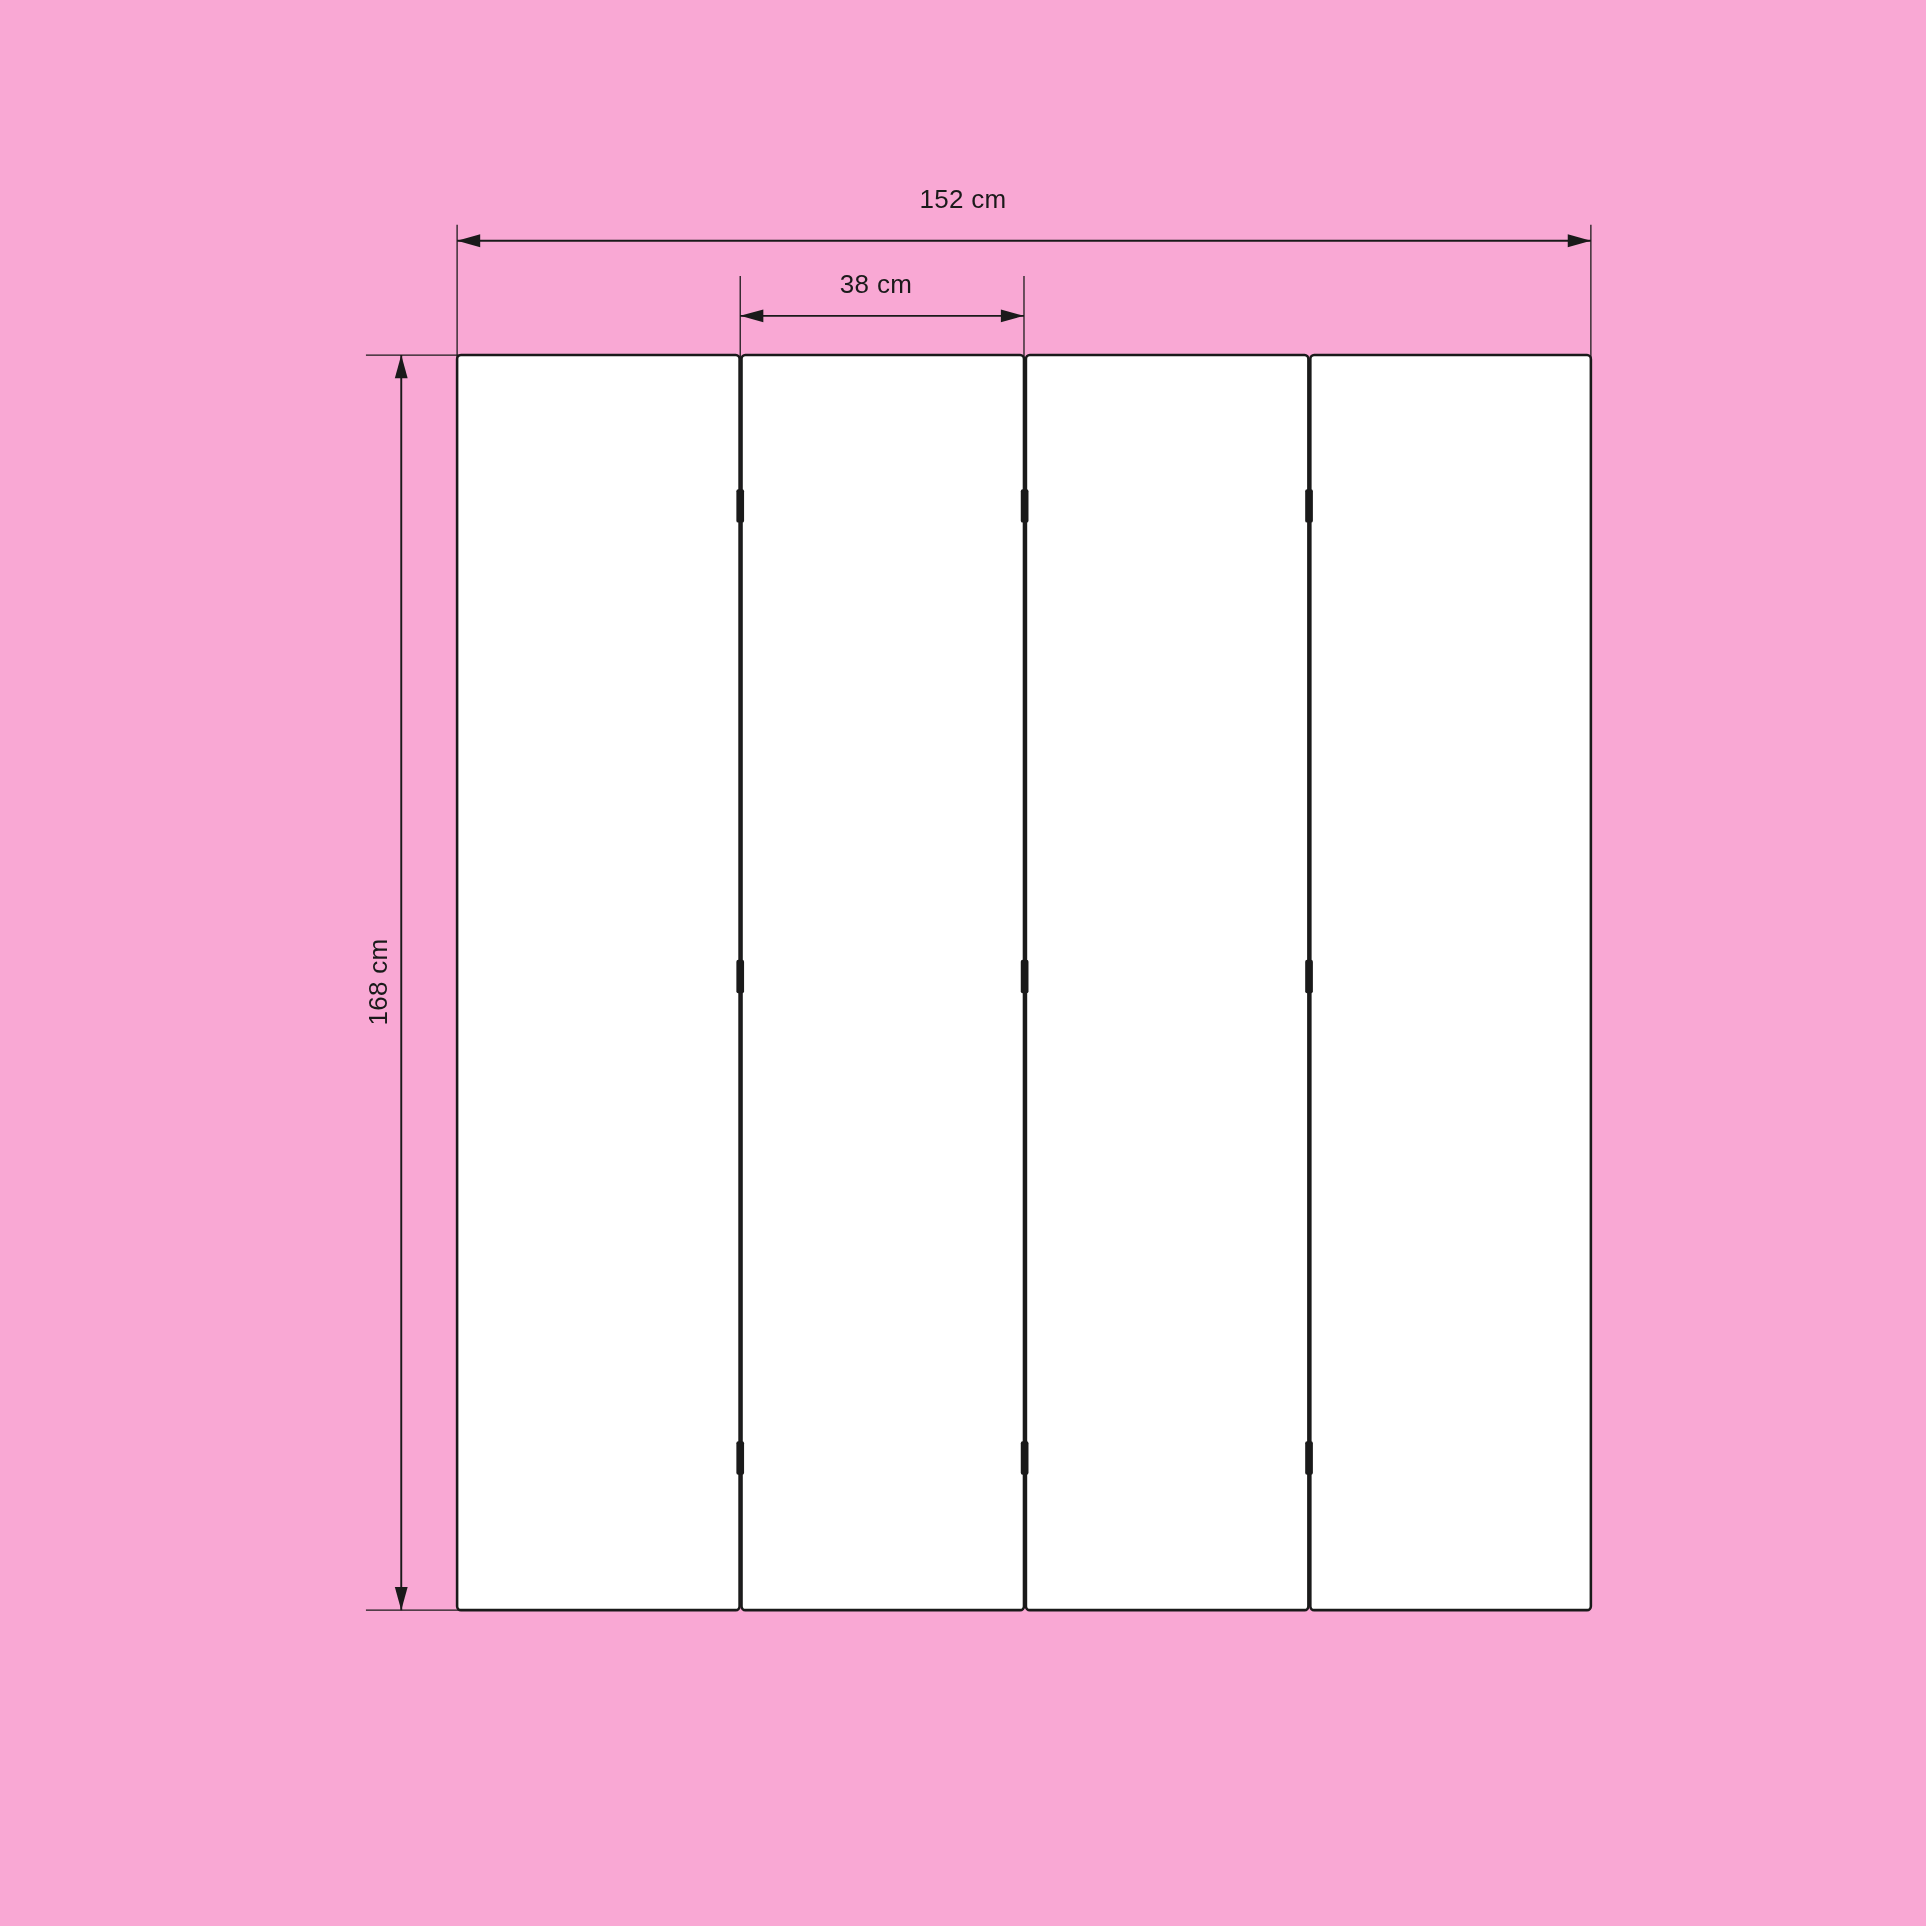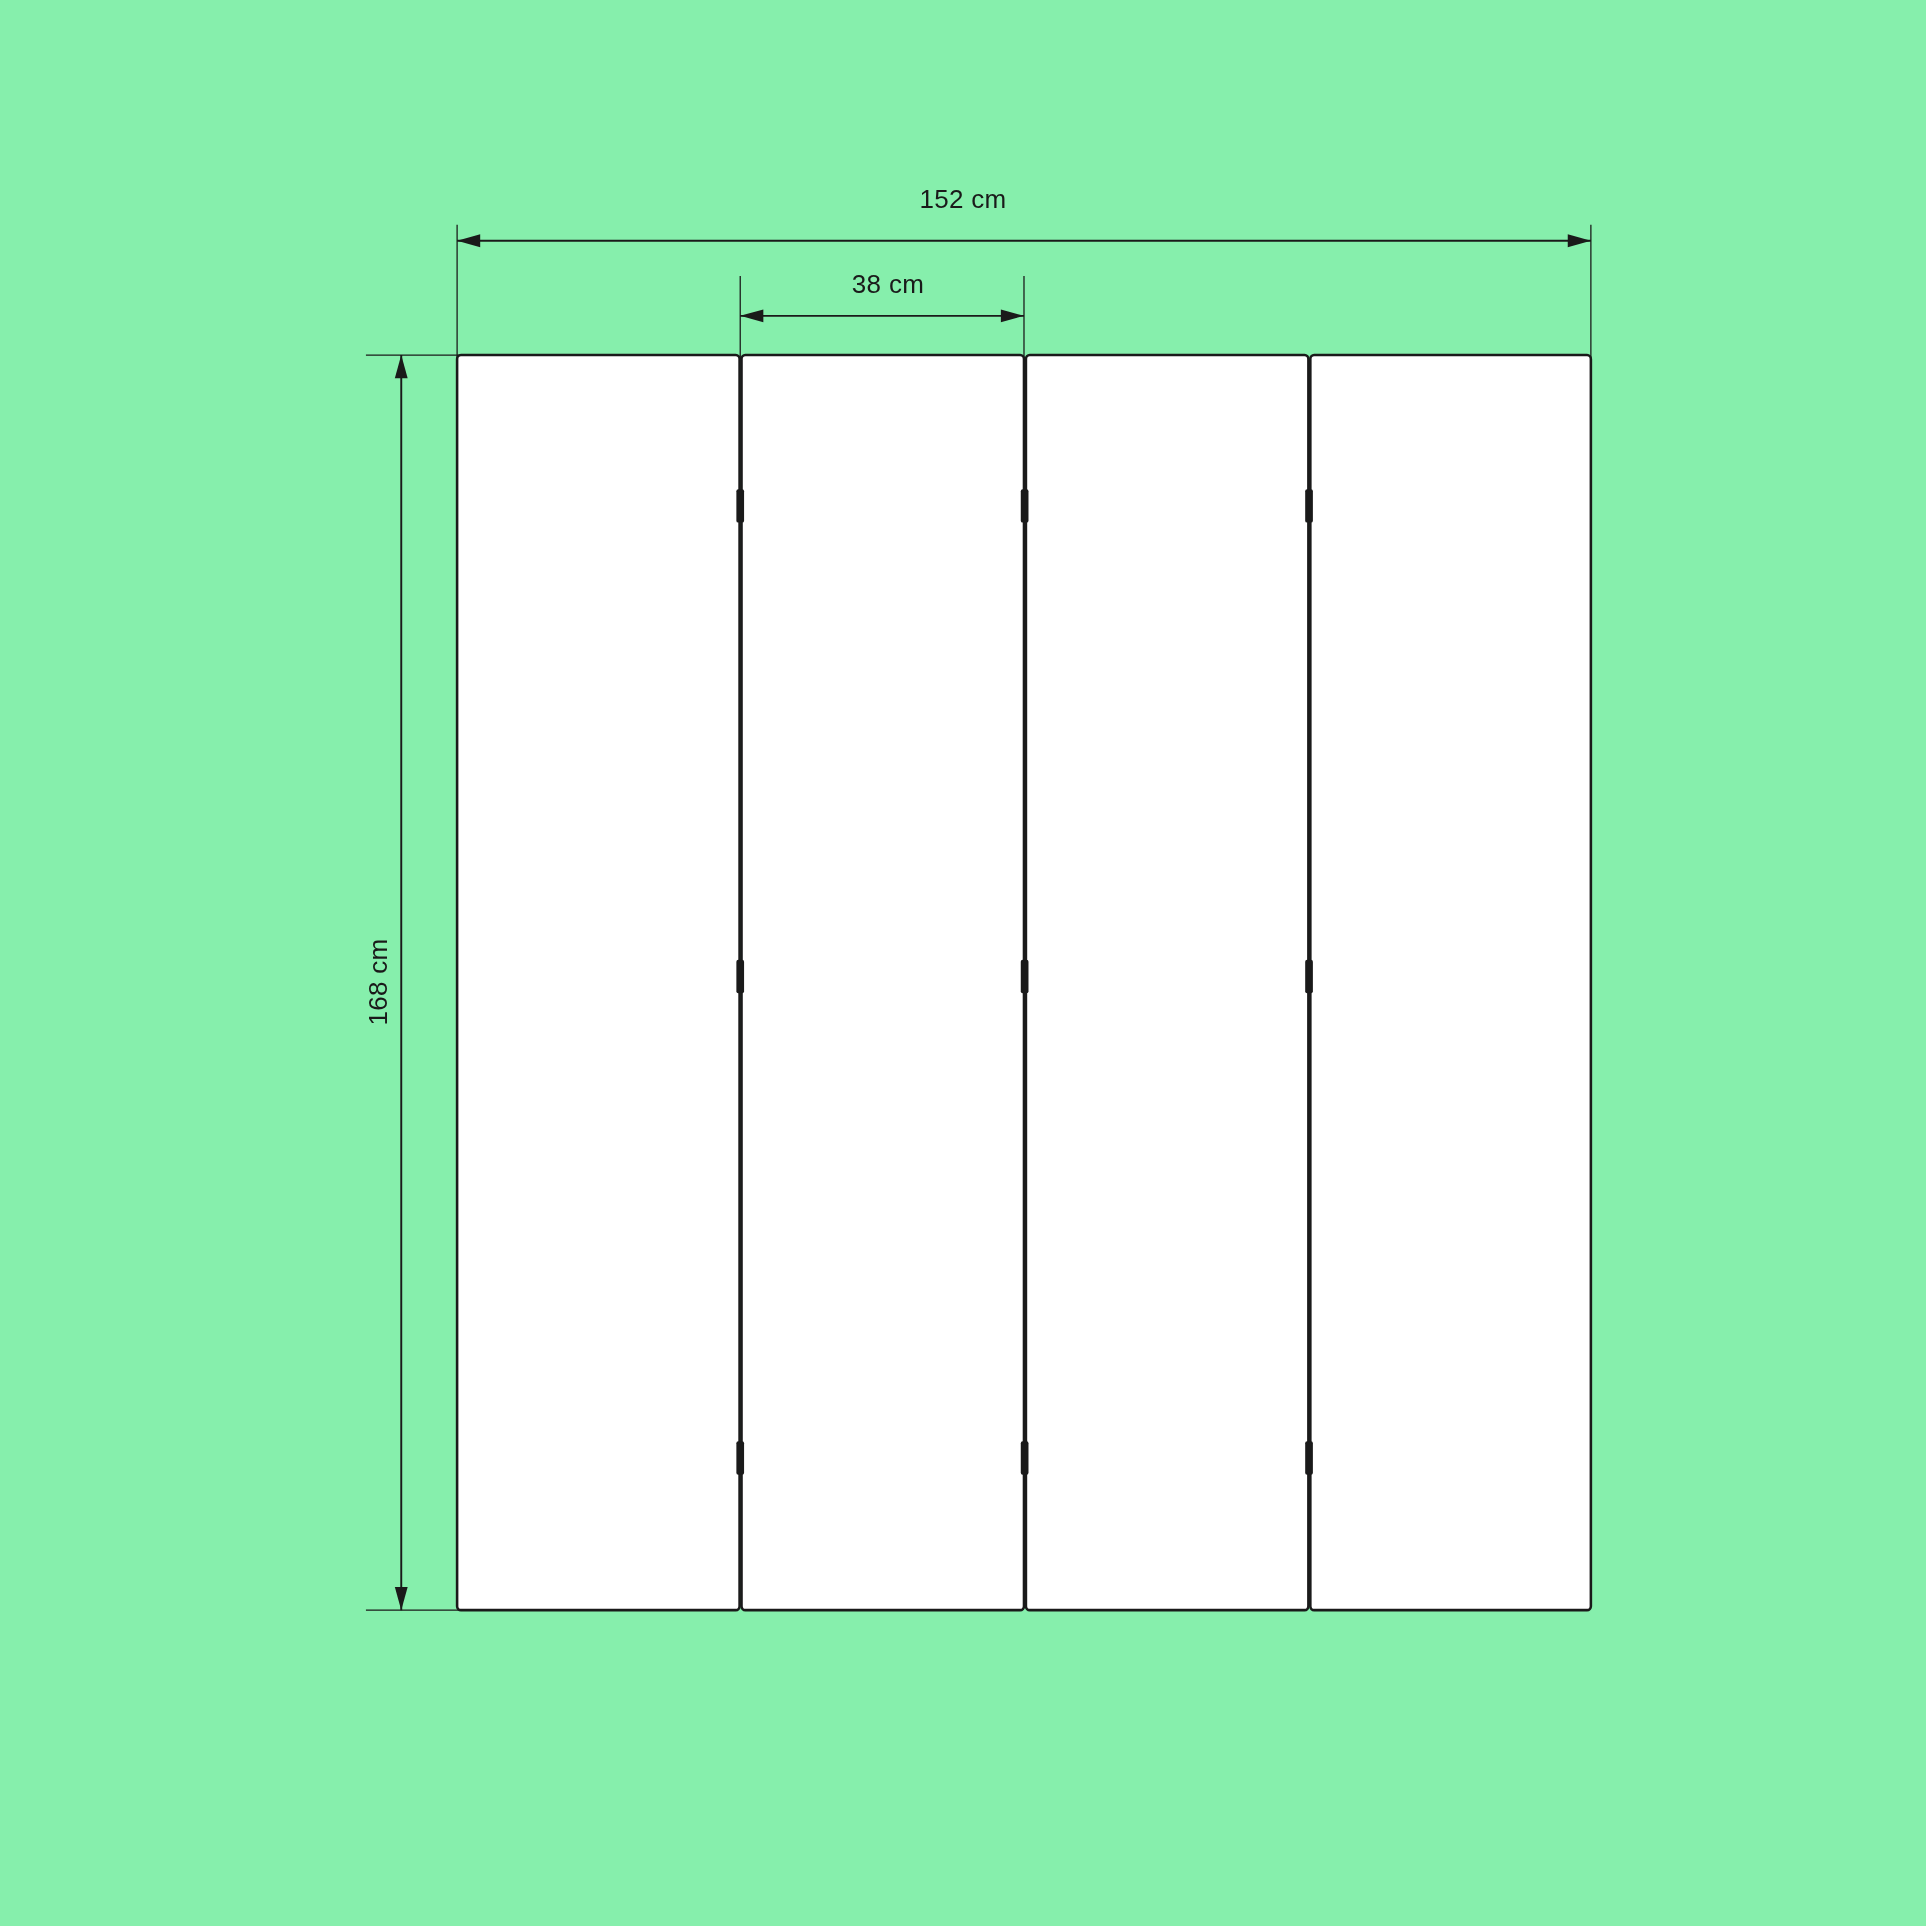--- a/index.html
+++ b/index.html
@@ -11,21 +11,21 @@
     width: 1926px;
     height: 1926px;
     font-family: "Liberation Sans", sans-serif;
     color: #1a1a1a;
     overflow: hidden;
   }
   #stage {
     position: relative;
     width: 1926px;
     height: 1926px;
-    background: #86efac;
+    background: #f9a8d4;
   }
   #diagram {
     position: absolute;
     inset: 0;
     width: 1926px;
     height: 1926px;
     display: block;
   }
   .dim-label {
     position: absolute;
@@ -37,21 +37,20 @@
   }
   #label-width-total {
     left: 963px;
     top: 199px;
     transform: translate(-50%, -50%);
   }
   #label-width-panel {
     left: 876px;
     top: 284px;
     transform: translate(-50%, -50%);
-    margin-left: 12px;
   }
   #label-height-total {
     left: 378px;
     top: 982px;
     transform: translate(-50%, -50%) rotate(-90deg);
     transform-origin: center center;
   }
 </style>
 </head>
 <body>

